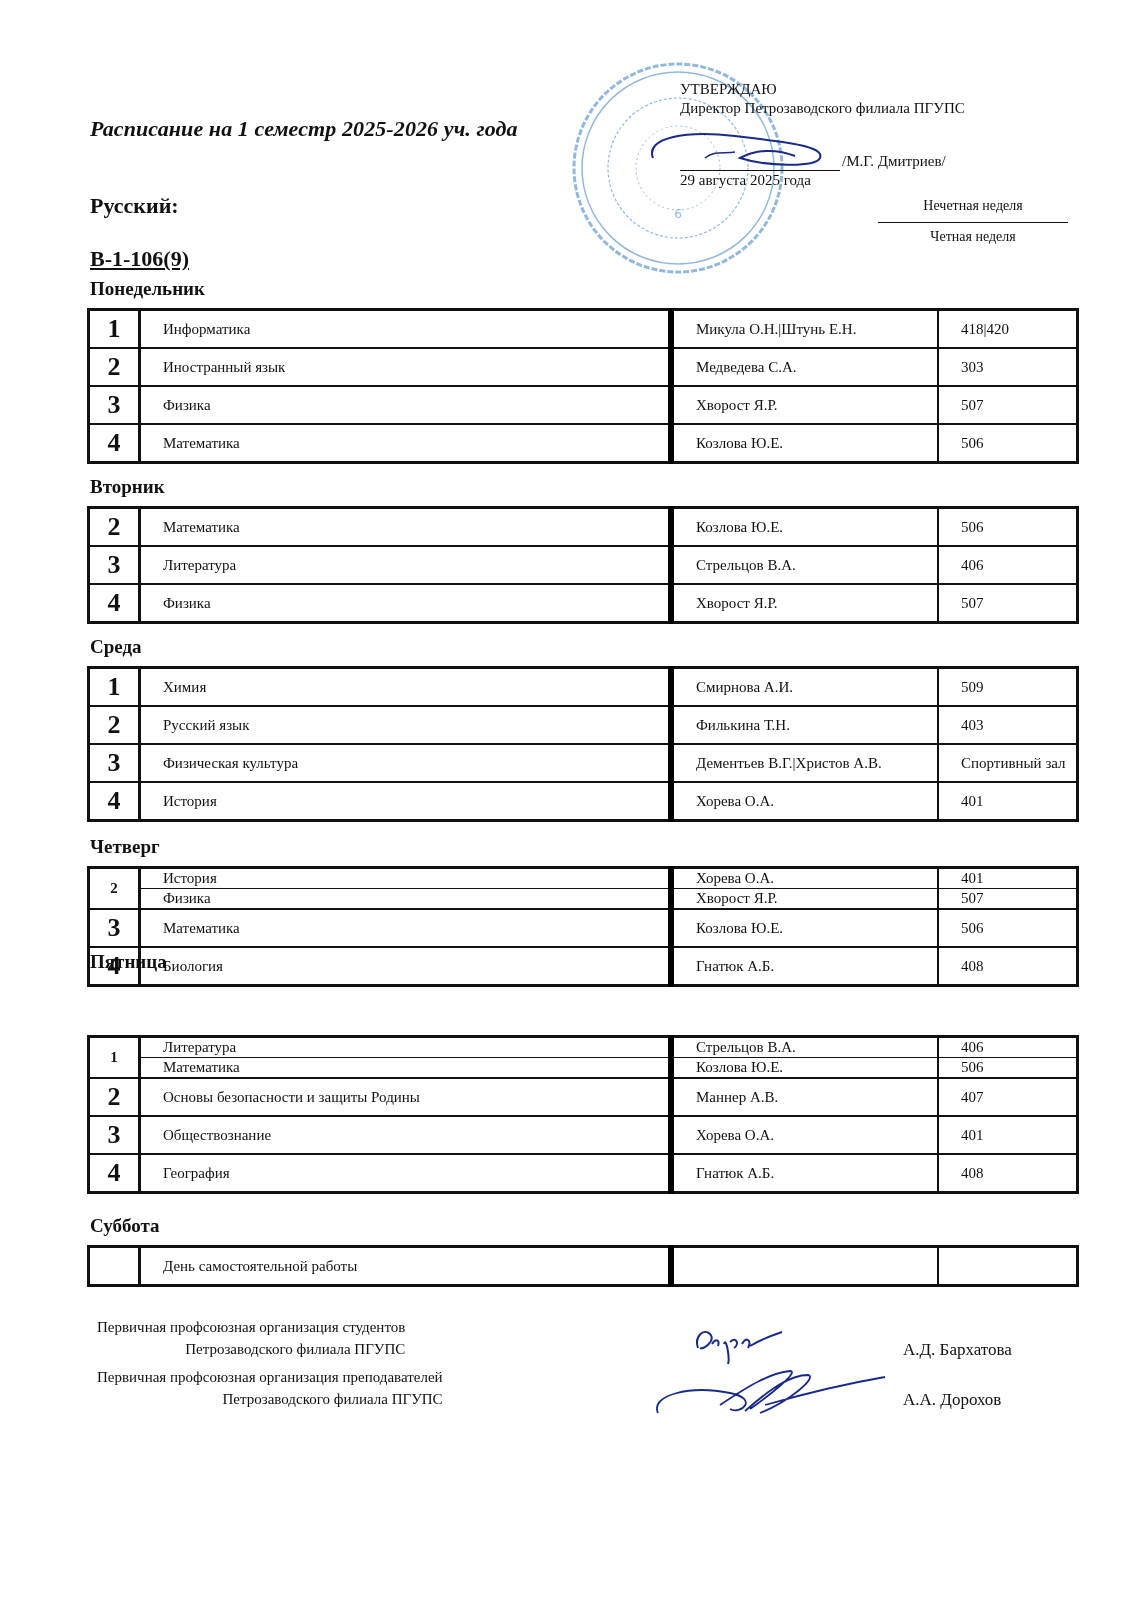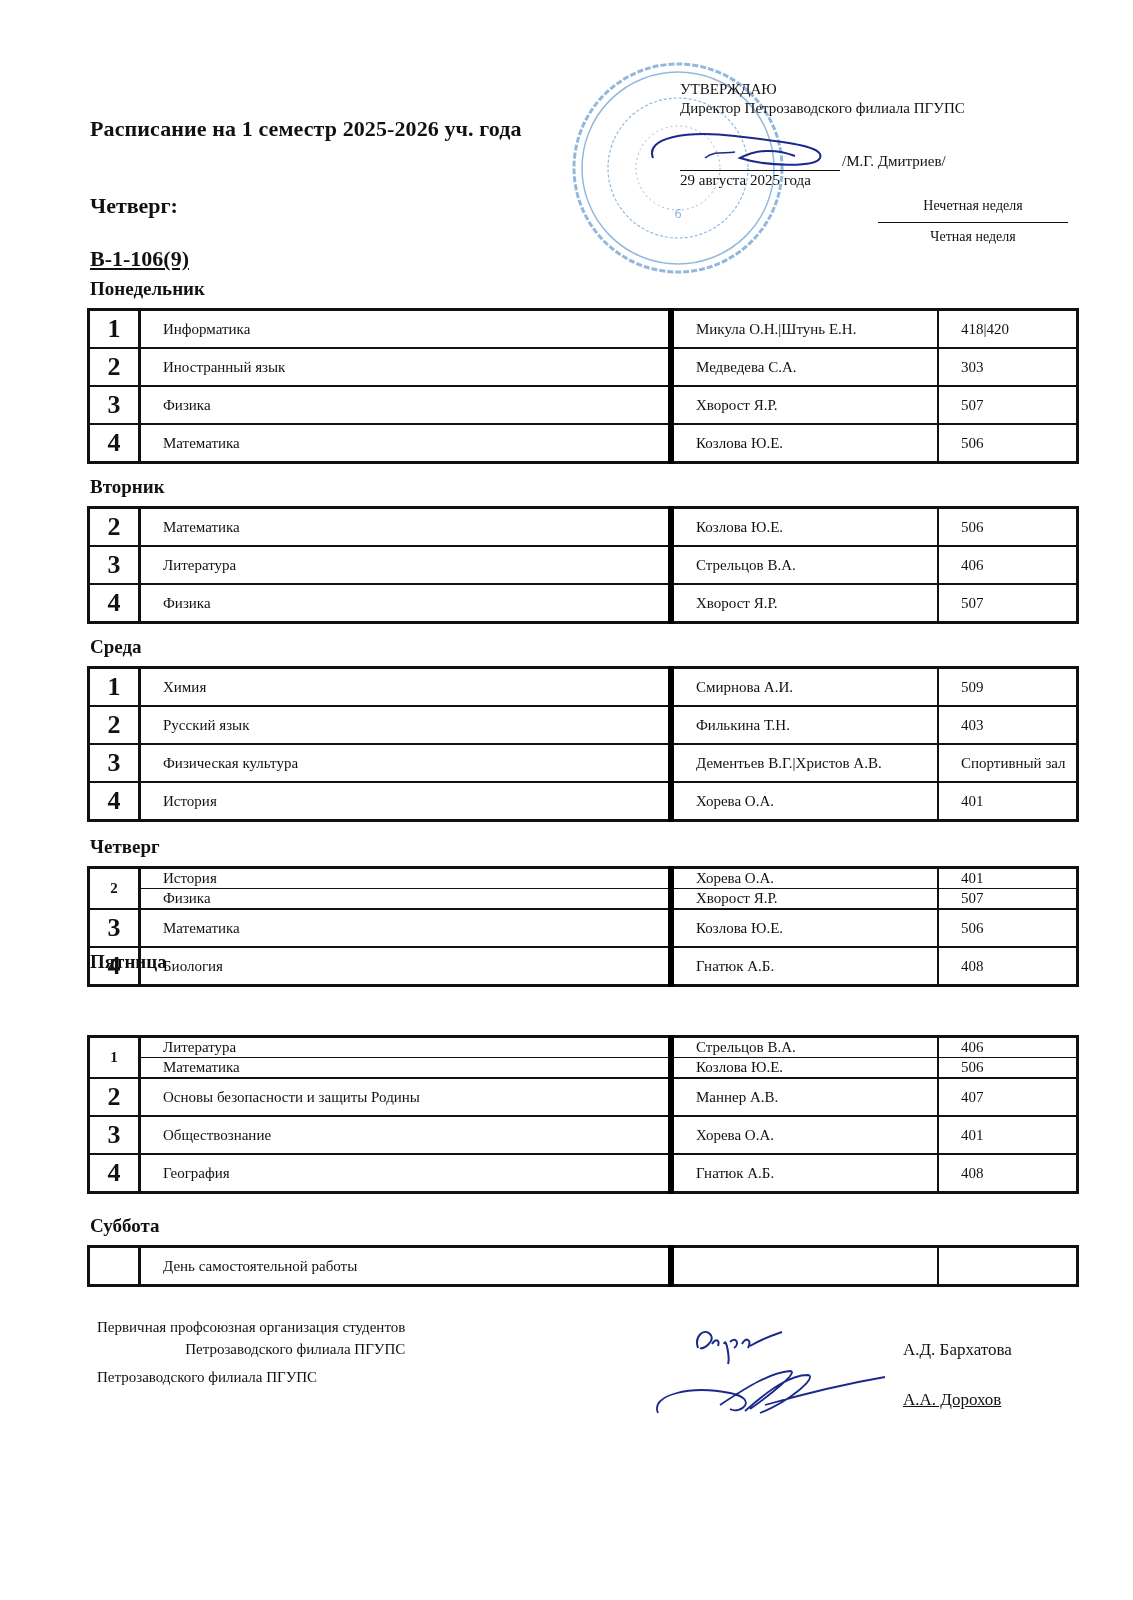--- a/index.html
+++ b/index.html
@@ -2,21 +2,21 @@
 <html><head>
   <meta charset="utf-8">
   <style>
     html, body { margin: 0; padding: 0; background: #ffffff; }
     body {
       width: 1133px; height: 1600px; position: relative; overflow: hidden;
       font-family: "Liberation Serif", serif; color: #111;
     }
     .title {
       position: absolute; left: 90px; top: 116px;
-      font-size: 22px; font-weight: bold; letter-spacing: 0.1px;
+      font-size: 22px; font-weight: bold; letter-spacing: 0.1px; font-style: italic;
     }
     .group-label {
       position: absolute; left: 90px; top: 193px;
       font-size: 22px; font-weight: bold;
     }
     .group-value {
       position: absolute; left: 90px; top: 246px;
       font-size: 22px; font-weight: bold; text-decoration: underline;
     }
     
@@ -54,21 +54,21 @@
     table.sched tr.half td.subj, table.sched tr.half td.teach, table.sched tr.half td.room { border-top-width: 1px; border-bottom-width: 1px; }
 
     .footer { position: absolute; left: 97px; font-size: 15px; line-height: 22px; text-align: right; }
     .footer-name { position: absolute; left: 903px; font-size: 17px; }
     .sig { position: absolute; pointer-events: none; }
   </style>
 </head>
 <body>
 
 <div class="title">Расписание на 1 семестр 2025-2026 уч. года</div>
-<div class="group-label">Четверг:</div>
+<div class="group-label">Русский:</div>
 <div class="group-value">В-1-106(9)</div>
 
 <svg class="stamp" viewBox="0 0 220 220">
   <circle cx="110" cy="110" r="104" fill="none" stroke="#3a7fc4" stroke-width="3" stroke-dasharray="6 2"></circle>
   <circle cx="110" cy="110" r="96" fill="none" stroke="#3a7fc4" stroke-width="1.5"></circle>
   <circle cx="110" cy="110" r="70" fill="none" stroke="#3a7fc4" stroke-width="1.2" stroke-dasharray="3 2"></circle>
   <circle cx="110" cy="110" r="42" fill="none" stroke="#3a7fc4" stroke-width="1" stroke-dasharray="2 3"></circle>
   <text x="110" y="160" text-anchor="middle" font-size="12" fill="#3a7fc4" font-family="DejaVu Sans, sans-serif">6</text>
 </svg>
 
@@ -247,22 +247,23 @@
       </tbody>
     </table>
   </div>
 
 <div class="footer" style="top:1316px;">
   <div>Первичная профсоюзная организация студентов</div>
   <div>Петрозаводского филиала ПГУПС</div>
 </div>
 <div class="footer-name" style="top:1340px;">А.Д. Бархатова</div>
 <div class="footer" style="top:1366px;">
+  <div>Первичная профсоюзная организация преподавателей</div>
   <div>Петрозаводского филиала ПГУПС</div>
 </div>
-<div class="footer-name" style="top:1390px;text-decoration:underline;">А.А. Дорохов</div>
+<div class="footer-name" style="top:1390px;">А.А. Дорохов</div>
 
 <svg class="sig" style="left:690px; top:1318px; width:110px; height:50px;" viewBox="0 0 110 50">
   <path d="M8,30 C4,18 14,10 20,16 C26,22 14,32 10,30 M22,26 C26,20 30,22 28,28 M34,26 C36,18 40,40 38,46 M40,24 C46,18 50,26 44,30 M52,26 C56,18 62,22 58,30 M60,28 C70,22 80,18 92,14" fill="none" stroke="#1a2a8a" stroke-width="2"></path>
 </svg>
 <svg class="sig" style="left:650px; top:1365px; width:240px; height:55px;" viewBox="0 0 240 55">
   <path d="M8,48 C0,30 40,20 80,28 C110,34 90,50 80,44 M70,40 C100,20 120,8 140,6 C150,6 120,30 100,44 M95,46 C120,24 140,10 158,10 C168,12 140,36 110,48 M115,40 C150,30 200,18 235,12" fill="none" stroke="#1a2a8a" stroke-width="1.8"></path>
 </svg>
 
 </body></html>

